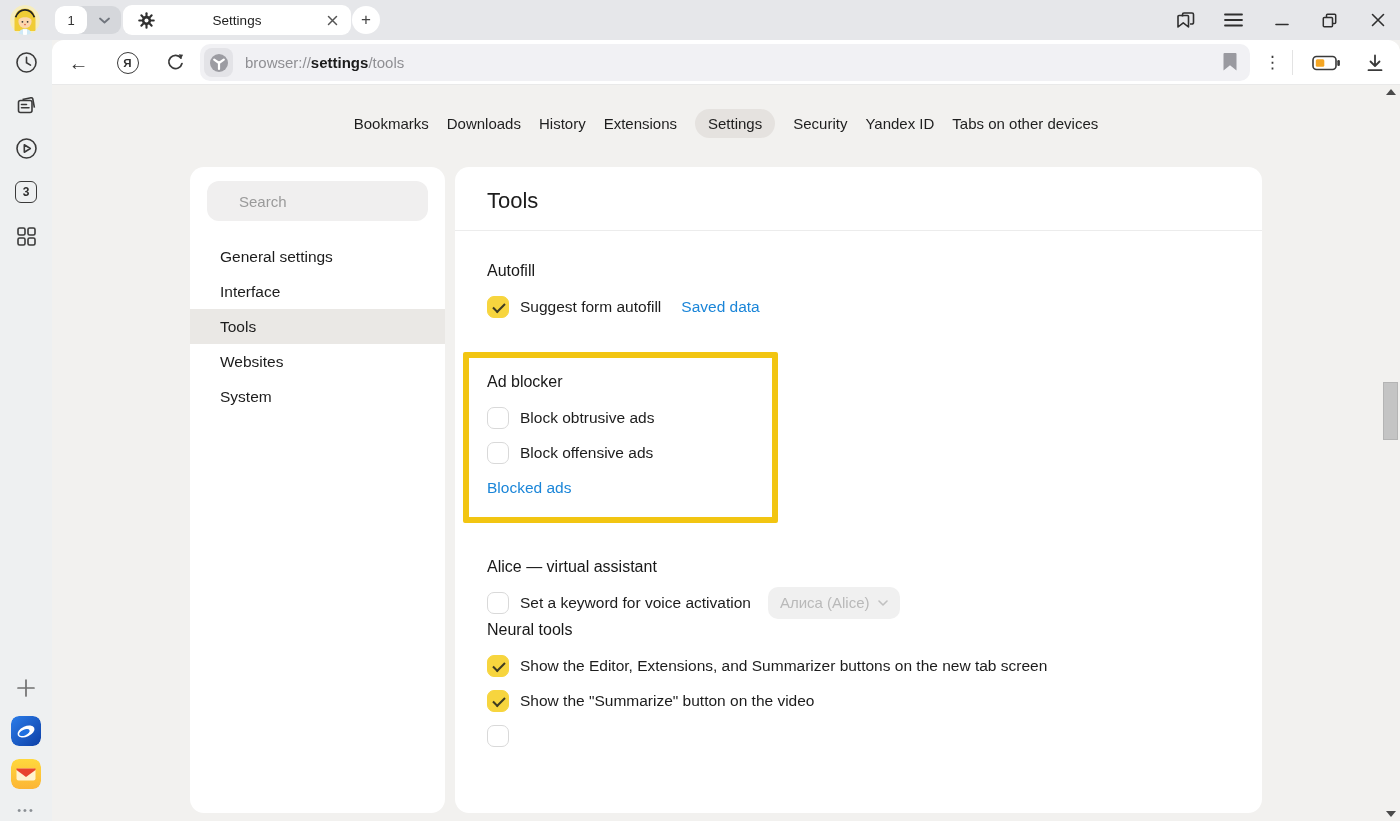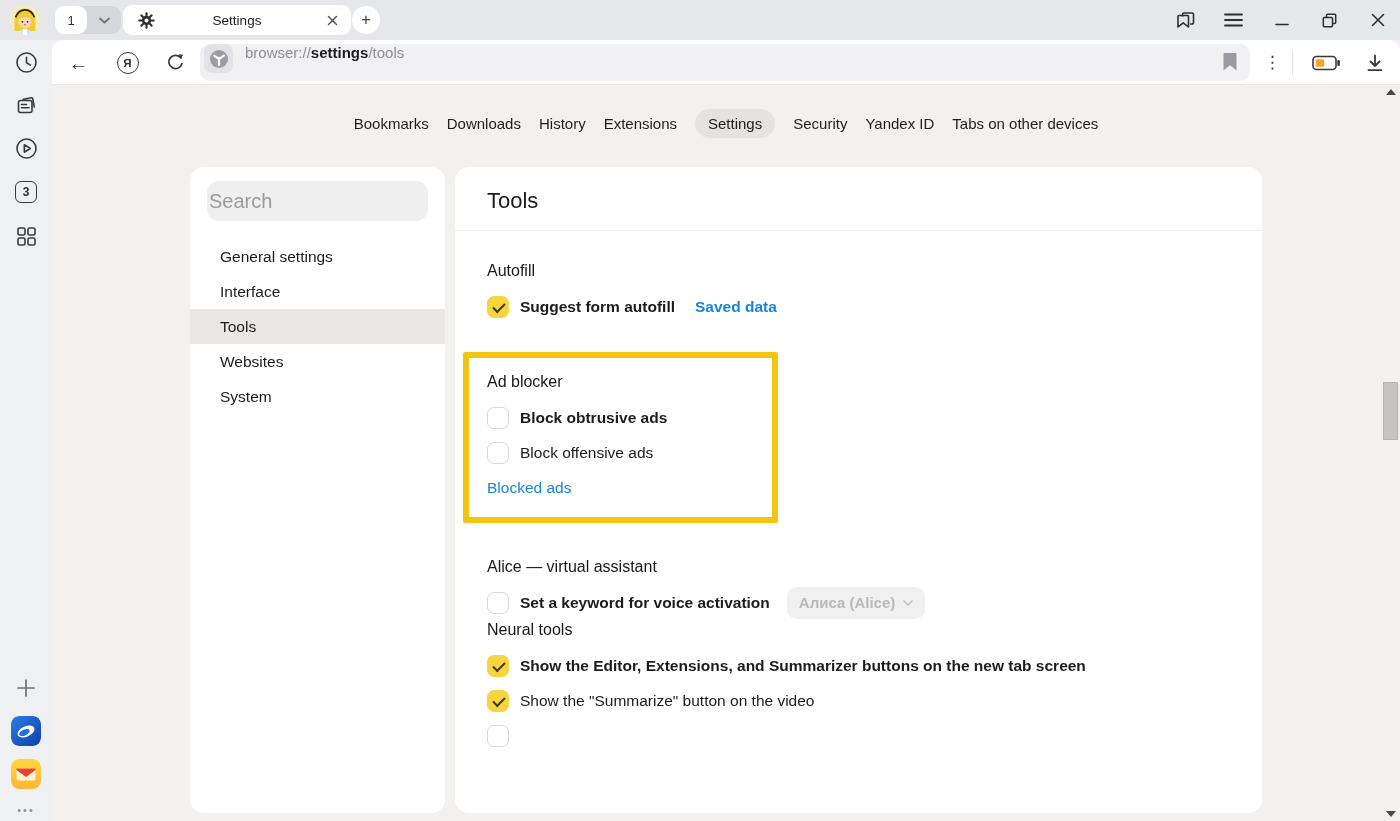--- a/index.html
+++ b/index.html
@@ -31,54 +31,54 @@
   .railbtn { position:absolute; left:0; width:52px; height:34px; display:flex; align-items:center; justify-content:center; cursor:pointer; }
   .tabcount-tile { width:22px; height:22px; border:1.7px solid #3a3a3a; border-radius:6px; display:flex; align-items:center; justify-content:center; font-size:12px; font-weight:bold; color:#2e2e2e; }
   .appicon { width:30px; height:30px; border-radius:8px; overflow:hidden; }
   .moredots { font-size:11px; letter-spacing:2px; color:#8a8f94; }
 
   
   .toolbar { position:absolute; left:52px; top:40px; width:1348px; height:45px; background:#fff; border-radius:12px 12px 0 0; border-bottom:1px solid #e9e9e9; }
   .tbtn { position:absolute; top:10px; width:25px; height:25px; display:flex; align-items:center; justify-content:center; cursor:pointer; color:#3a3a3a; }
   .back-arrow { font-size:20px; line-height:1; }
   .ya-ring { width:22px; height:22px; border:1.7px solid #3a3a3a; border-radius:50%; display:flex; align-items:center; justify-content:center; font-size:11.5px; font-weight:bold; color:#2e2e2e; }
-  .addressbar { position:absolute; left:148px; top:4px; width:1050px; height:37px; background:#f1f1f4; border-radius:10px; display:flex; align-items:flex-start; cursor:text; }
+  .addressbar { position:absolute; left:148px; top:4px; width:1050px; height:37px; background:#f1f1f4; border-radius:10px; display:flex; align-items:center; cursor:text; }
   .shieldtile { width:29px; height:29px; margin-left:4px; background:#e3e3e7; border-radius:8px; display:flex; align-items:center; justify-content:center; }
   .url { margin-left:12px; font-size:15px; white-space:nowrap; }
   .url .dim { color:#8f8f93; }
   .url .host { color:#1c1c1c; font-weight:bold; }
   .ab-bookmark { position:absolute; right:12px; top:8px; cursor:pointer; }
   .tb-divider { position:absolute; left:1240px; top:10px; width:1px; height:25px; background:#e3e3e3; }
 
   
   .page { position:absolute; left:52px; top:85px; width:1348px; height:736px; background:#f2f1ef; }
 
   .navtabs { position:absolute; left:0; top:24px; width:1348px; display:flex; justify-content:center; align-items:center; gap:18px; }
   .navtab { font-size:15px; color:#1e1e1e; padding:6px 0; cursor:pointer; white-space:nowrap; }
   .navtab.selected { background:#e5e2df; border-radius:16px; padding:6px 13px; }
 
   .card { position:absolute; top:82px; background:#fff; border-radius:14px; }
   .sidebar-card { left:138px; width:255px; height:646px; }
   .main-card { left:403px; width:807px; height:646px; overflow:hidden; }
 
   .searchbox { margin:14px 17px 0; height:40px; background:#f0efef; border-radius:12px; display:flex; align-items:center; }
-  .searchbox input { border:none; outline:none; background:transparent; width:100%; padding:0 2px; font-size:20px; font-family:inherit; color:#333; }
+  .searchbox input { border:none; outline:none; background:transparent; width:100%; padding:0 32px; font-size:15px; font-family:inherit; color:#333; }
   .searchbox input::placeholder { color:#9a9a9a; }
   .sidelist { margin-top:18px; }
   .sideitem { height:35px; display:flex; align-items:center; padding-left:30px; font-size:15.5px; cursor:pointer; }
   .sideitem.selected { background:#eae8e5; }
 
   .main-inner { padding:0 32px; }
   .page-title { padding-top:21px; font-size:22px; font-weight:normal; color:#1c1c1c; }
   .divider { margin:16px -32px 0; height:1px; background:#ececec; }
 
   .sec-heading { font-size:16px; font-weight:normal; color:#181818; height:20px; line-height:20px; }
   .sec-autofill .sec-heading { margin-top:30px; }
   .row { margin-top:0; height:35px; display:flex; align-items:center; gap:11px; }
-  .first-row { margin-top:8px;font-weight:bold; }
+  .first-row { margin-top:8px; }
   .row-label { font-size:15.5px; color:#1c1c1c; }
   .checkbox { width:22px; height:22px; border-radius:7px; border:1.5px solid #d9d9d9; background:#fff; position:relative; flex:none; cursor:pointer; }
   .checkbox.checked { background:var(--accent-yellow, #f7d53e); border-color:var(--accent-yellow, #f7d53e); }
   .checkbox.checked::after { content:""; position:absolute; left:5px; top:6px; width:10px; height:5px;
     border-left:2.4px solid #3f3c22; border-bottom:2.4px solid #3f3c22; transform:rotate(-45deg); }
   .link { color:var(--link-blue, #1a85d8); font-size:15.5px; text-decoration:none; cursor:pointer; }
   .row .link { margin-left:9px; }
   .linkrow { height:35px; display:flex; align-items:center; }
 
   .highlight-box { margin-top:28px; margin-left:-24px; width:315px;

